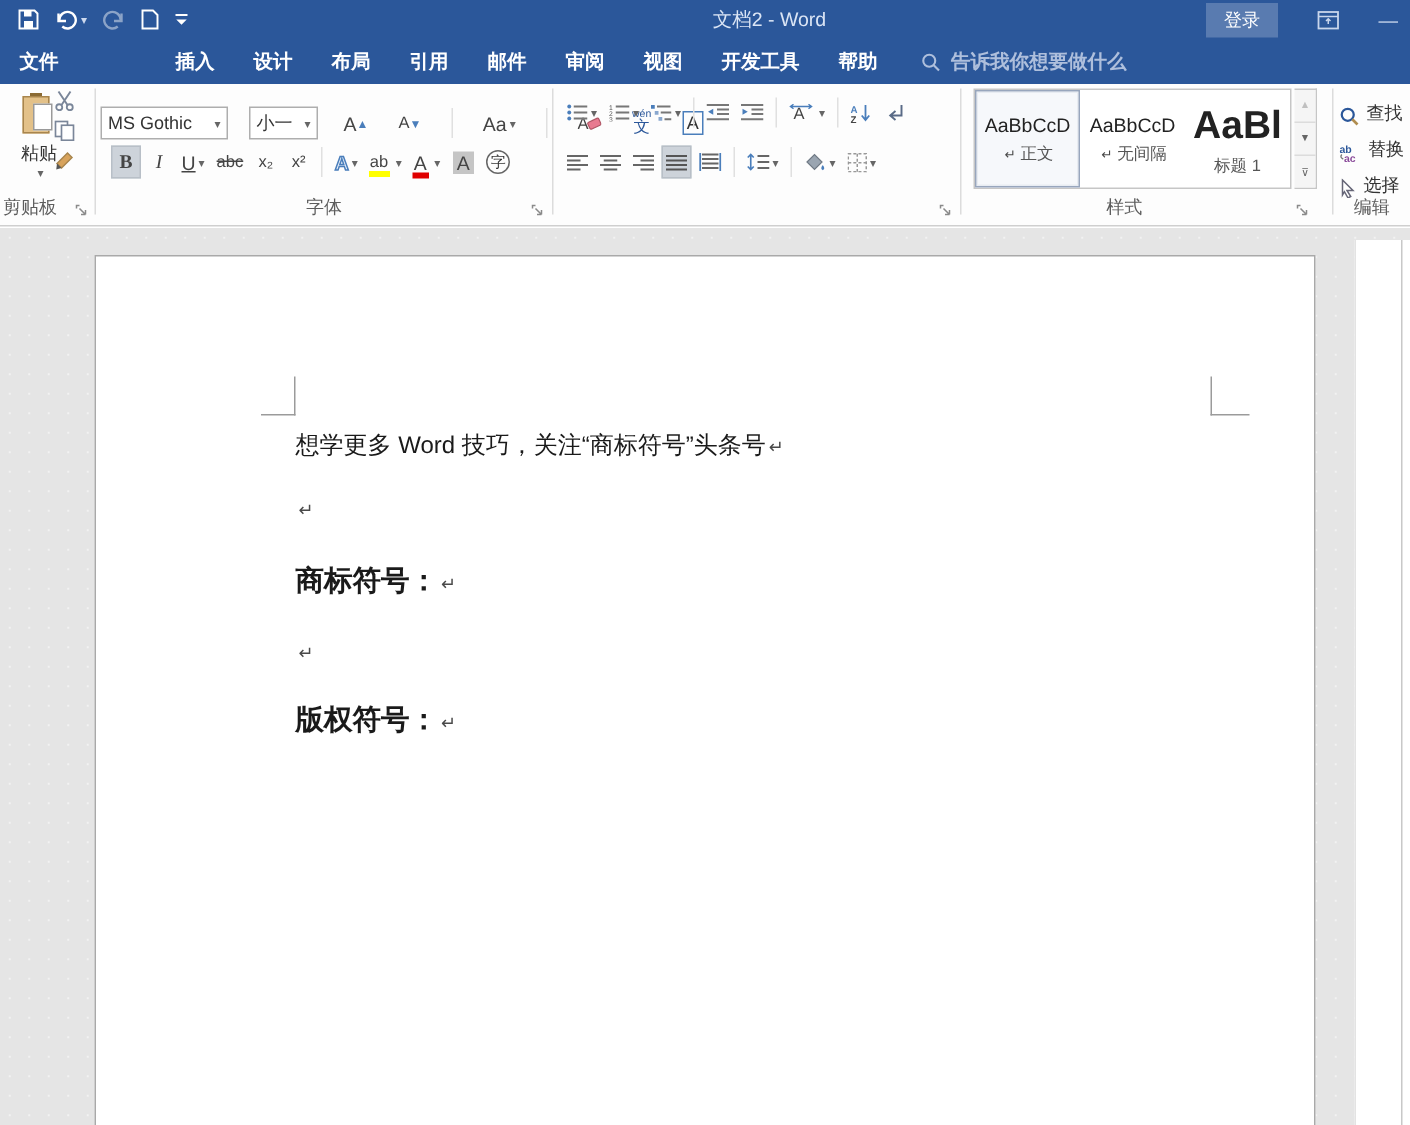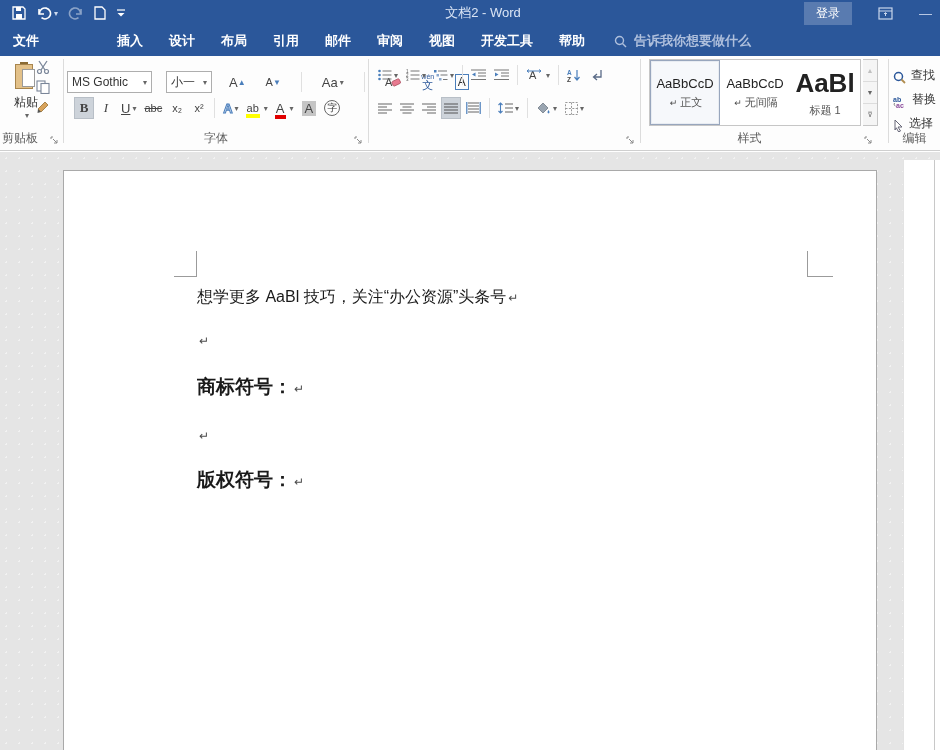--- a/index.html
+++ b/index.html
@@ -5,21 +5,21 @@
   * { margin:0; padding:0; box-sizing:border-box; }
   html,body { width:940px; height:750px; overflow:hidden; font-family:"Liberation Sans", sans-serif; }
   body { position:relative; background:#fff; }
 
   
   .titlebar { position:absolute; left:0; top:0; width:940px; height:26px; background:#2b579a; display:flex; align-items:center; }
   .qat { display:flex; align-items:center; gap:10px; padding-left:12px; }
   .qat .qbtn { display:flex; align-items:center; color:#fff; cursor:default; }
   .qat svg { display:block; }
   .dim { opacity:.45; }
-  .tb-title { position:absolute; left:483px; top:0; transform:translateX(-50%); height:26px; line-height:26px; color:#dbe5f5; font-size:13px; white-space:nowrap;text-align:right; }
+  .tb-title { position:absolute; left:513px; top:0; transform:translateX(-50%); height:26px; line-height:26px; color:#dbe5f5; font-size:13px; white-space:nowrap;text-align:right; }
   .tb-right { position:absolute; right:8px; top:0; height:26px; display:flex; align-items:center; gap:26px; }
   .signin { background:rgba(255,255,255,.22); color:#fff; font-size:12px; padding:3px 12px; }
   .win-ico { color:#c9d6ec; font-size:13px; }
 
   
   .tabstrip { position:absolute; left:0; top:26px; width:940px; height:30px; background:#2b579a; display:flex; align-items:stretch;font-weight:bold; }
   .tab { color:#fff; font-size:13px; padding:0 13px; display:flex; align-items:center; cursor:default; }
   .tab.active { background:#fff; color:#2b579a;margin-top:36px; }
   .ribbon-search { display:flex; align-items:center; gap:7px; margin-left:16px; color:#aebfdc; font-size:13px; }
   .ribbon-search svg { display:block; }
@@ -470,21 +470,21 @@
     <div class="grp-label">编辑</div>
   </div>
 </div>
 
 <div class="docarea">
   <div class="page">
     <div class="crop-left"></div>
     <div class="crop-right"></div>
 
     <div class="para" style="top:116px;font-size:16px">
-      <span>想学更多 AaBl 技巧，关注“办公资源”头条号</span><span class="pilcrow">↵</span>
+      <span>想学更多 Word 技巧，关注“商标符号”头条号</span><span class="pilcrow">↵</span>
     </div>
     <div class="para" style="top:160px">
       <span></span><span class="pilcrow">↵</span>
     </div>
     <div class="para" style="top:203px;font-size:19px;font-weight:bold">
       <span>商标符号：</span><span class="pilcrow">↵</span>
     </div>
     <div class="para" style="top:255px">
       <span></span><span class="pilcrow">↵</span>
     </div>

